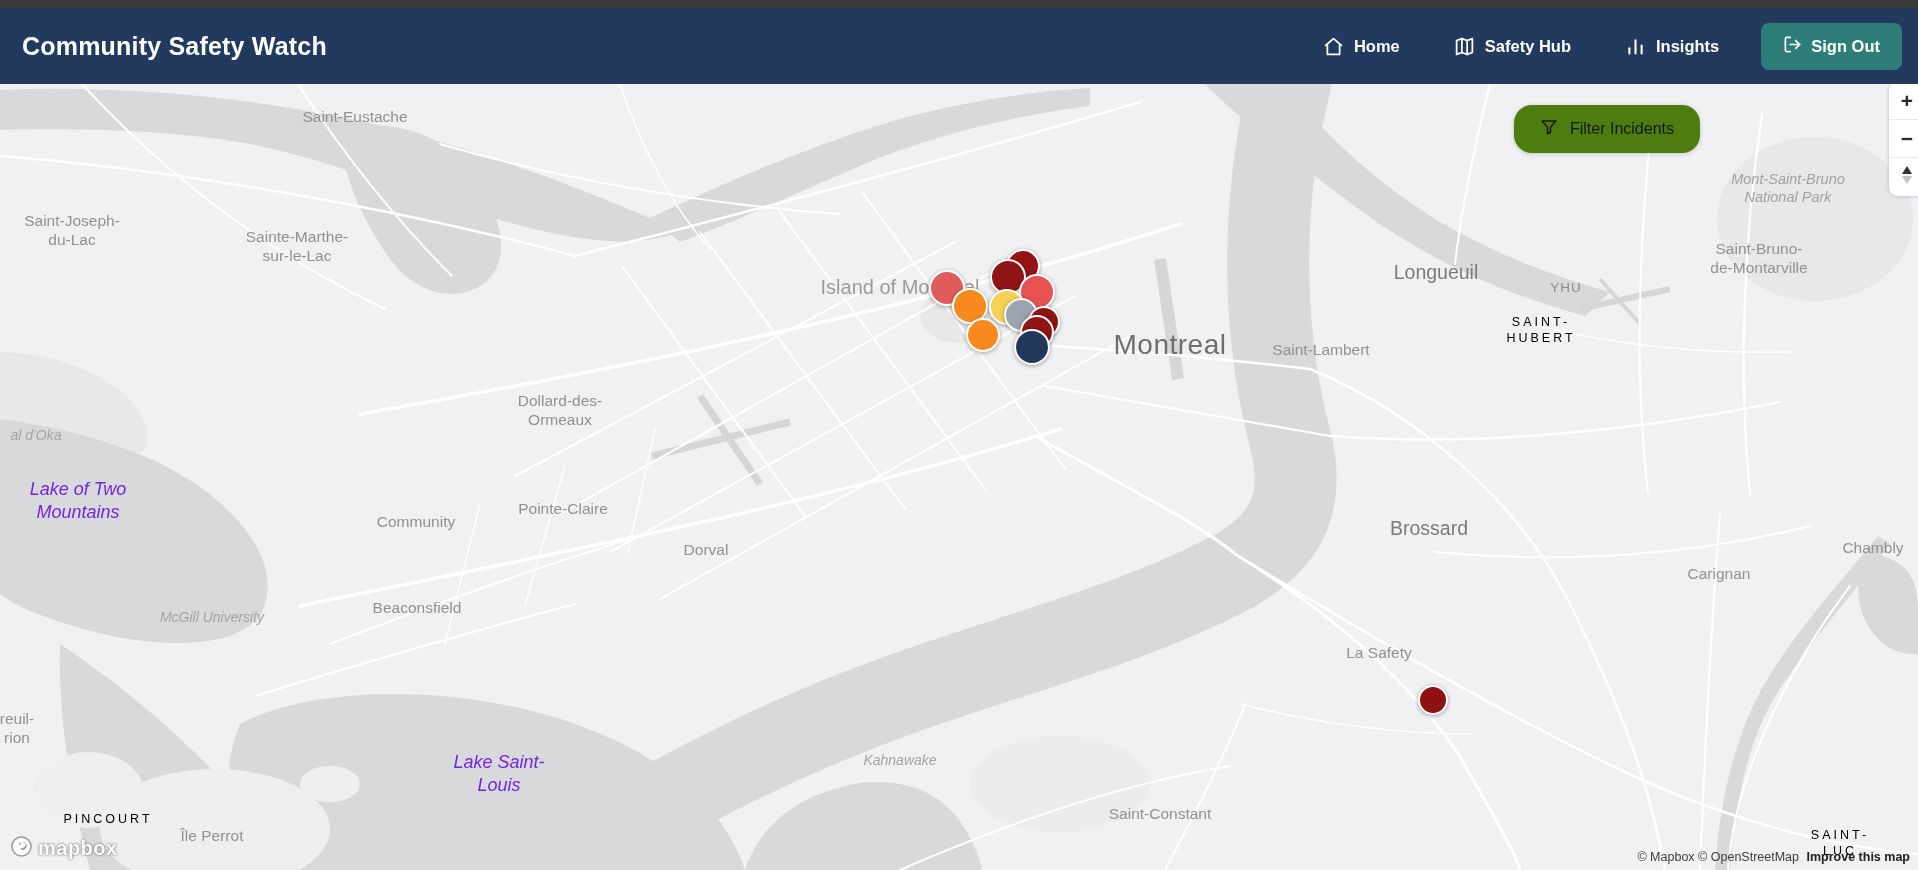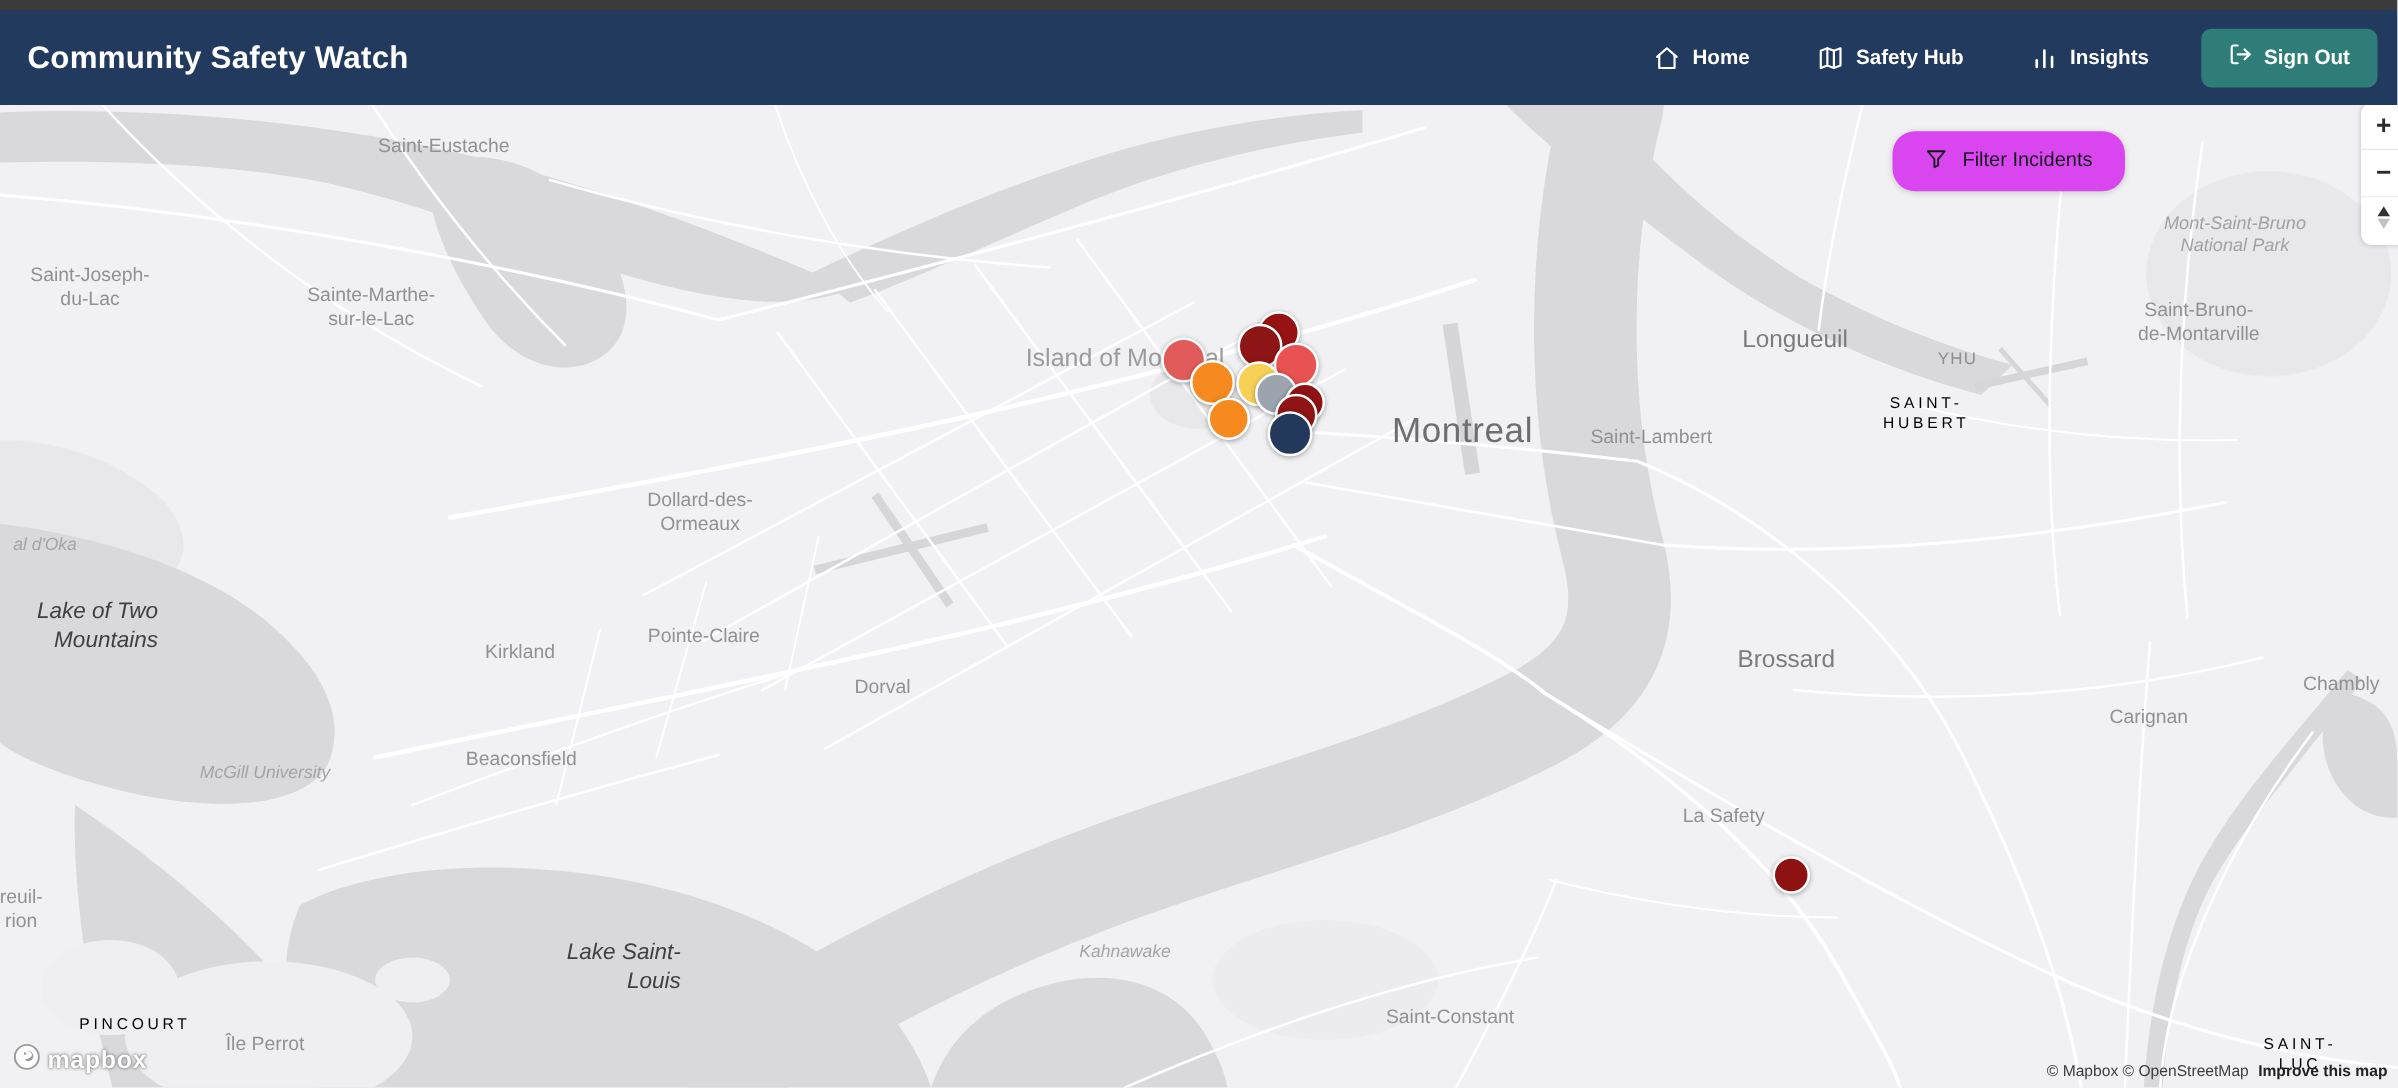--- a/index.html
+++ b/index.html
@@ -34,33 +34,33 @@
   }
   .map svg.base{position:absolute;left:0;top:0;}
   .map-label{
     position:absolute;transform:translate(-50%,-50%);
     white-space:pre-line;text-align:center;color:#919194;
     font-size:15.5px;line-height:1.25;pointer-events:none;
   }
   .k-metro{font-size:28px;color:#6e6e70;letter-spacing:.5px;}
   .k-city-lg{font-size:19.5px;color:#7b7b7e;}
   .k-area{font-size:20px;color:#9b9b9e;}
-  .k-water{font-style:italic;font-size:18px;color:#404040;text-align:right;}
+  .k-water{font-style:italic;font-size:18px;color:#6d28d9;}
   .k-poi{font-style:italic;font-size:14px;color:#a4a4a7;}
   .k-sp{font-size:12.5px;letter-spacing:3px;color:#000000;}
   .k-code{font-size:13.5px;color:#8d8d90;letter-spacing:1px;}
   .k-park{font-style:italic;font-size:14.5px;color:#a2a2a5;}
   .marker{
     position:absolute;transform:translate(-50%,-50%);border-radius:50%;
     border:2px solid #ffffff;box-shadow:0 1px 4px rgba(0,0,0,.35);cursor:pointer;
   }
   
   .btn-filter{
     position:absolute;top:21px;right:218px;height:48px;z-index:10;
-    background:#d946ef;border:none;border-radius:18px;display:flex;align-items:center;
+    background:#4d7c0f;border:none;border-radius:18px;display:flex;align-items:center;
     gap:12px;padding:0 26px;font-size:16px;font-weight:500;color:#15181d;
     box-shadow:0 1px 5px rgba(0,0,0,.18);cursor:pointer;font-family:inherit;
   }
   .btn-report{
     position:absolute;top:21px;right:17px;height:48px;z-index:10;
     background:#20395d;border:none;border-radius:7px;color:#ffffff;
     font-size:16px;font-weight:700;padding:0 24px;
     box-shadow:0 2px 6px rgba(0,0,0,.25);cursor:pointer;font-family:inherit;
   }
   .navctl{
@@ -224,21 +224,21 @@
       <div class="map-label k-city" style="left: 72px; top: 146px;">Saint-Joseph-
 du-Lac</div>
       <div class="map-label k-city" style="left: 297px; top: 162px;">Sainte-Marthe-
 sur-le-Lac</div>
       <div class="map-label k-poi" style="left: 36px; top: 352px;">al d'Oka</div>
       <div class="map-label k-water" style="left: 78px; top: 416px;">Lake of Two
 Mountains</div>
       <div class="map-label k-city" style="left: 560px; top: 326px;">Dollard-des-
 Ormeaux</div>
       <div class="map-label k-city" style="left: 563px; top: 425px;">Pointe-Claire</div>
-      <div class="map-label k-city" style="left: 416px; top: 438px;">Kirkland</div>
+      <div class="map-label k-city" style="left: 416px; top: 438px;">Community</div>
       <div class="map-label k-city" style="left: 706px; top: 466px;">Dorval</div>
       <div class="map-label k-poi" style="left: 212px; top: 534px;">McGill University</div>
       <div class="map-label k-city" style="left: 417px; top: 524px;">Beaconsfield</div>
       <div class="map-label k-water" style="left: 499px; top: 689px;">Lake Saint-
 Louis</div>
       <div class="map-label k-poi" style="left: 900px; top: 677px;">Kahnawake</div>
       <div class="map-label k-city" style="left: 212px; top: 728px; margin-top: 24px;">Île Perrot</div>
       <div class="map-label k-sp" style="left: 108px; top: 736px;">PINCOURT</div>
       <div class="map-label k-city" style="left: 1160px; top: 730px;">Saint-Constant</div>
       <div class="map-label k-city" style="left: 17px; top: 644px;">reuil-

